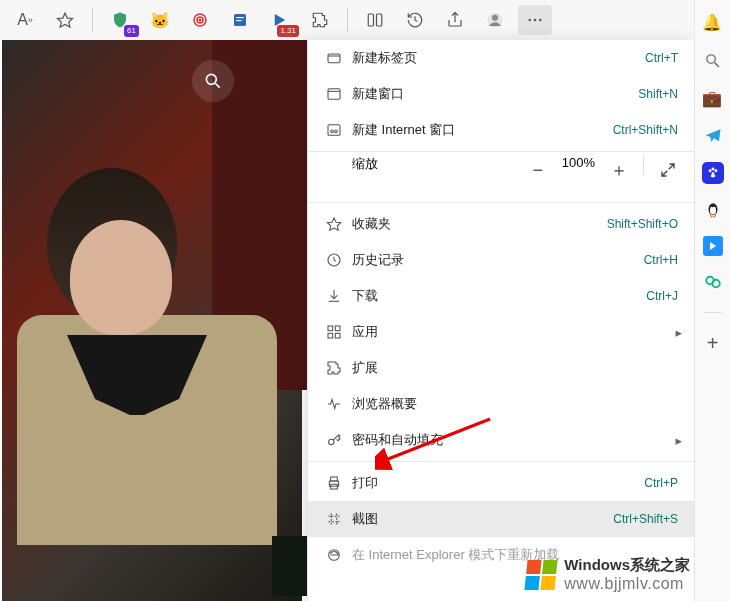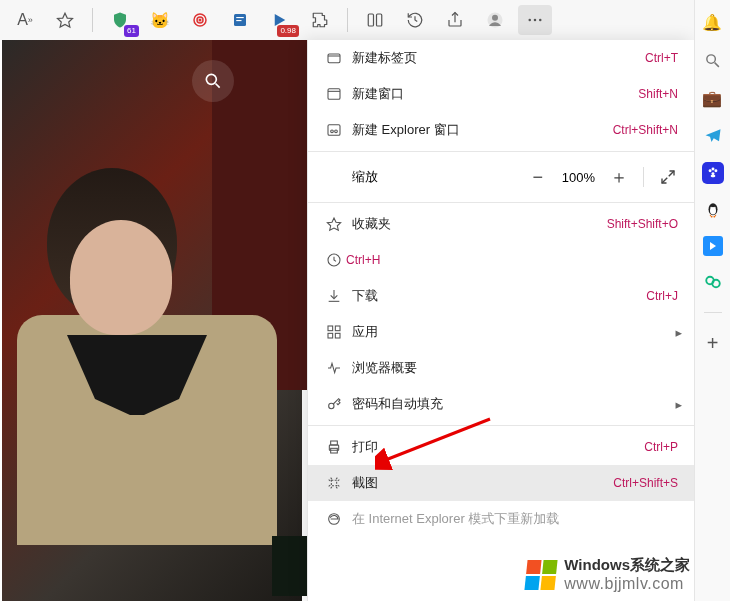--- a/index.html
+++ b/index.html
@@ -26,26 +26,26 @@
     .figure-collar { position:absolute; top:295px; left:65px; width:140px; height:80px; background:#161616; clip-path: polygon(0 0, 100% 0, 80% 80%, 55% 100%, 45% 100%, 20% 80%);}
     .thumb { position:absolute; bottom:5px; left:270px; width:35px; height:60px; background:#101a12; }
 
     
     .menu { position: absolute; top: 40px; left: 307px; width: 387px; height: 561px; background: #fff; border-left: 1px solid #e5e5e5; box-shadow: -4px 0 16px rgba(0,0,0,0.12); overflow: hidden;}
     .mi { display:flex; align-items:center; height: 36px; padding: 0 16px 0 14px; font-size: 13px; color:#222; cursor:pointer; position:relative; }
     .mi.highlight { background:#eaeaea; }
     .mi-icon { width: 24px; display:flex; align-items:center; justify-content:center; color:#555; }
     .mi-icon svg { width:16px; height:16px; stroke:#555; }
     .mi-label { flex:1; padding-left: 6px; }
-    .mi-short { color:#be185d; font-size: 12px; }
+    .mi-short { color:#0f766e; font-size: 12px; }
     .mi .chev { position:absolute; right:12px; color:#666; }
     .mi.disabled .mi-label { color:#9a9a9a; }
     .sep { height:1px; background:#e6e6e6; margin: 3px 0; }
 
-    .zoom-row { display:flex; align-items:center; height: 44px; padding: 0 8px 0 44px; font-size:13px; }
+    .zoom-row { display:flex; align-items:flex-start; height: 44px; padding: 0 8px 0 44px; font-size:13px; }
     .zoom-row .zlabel { flex:1; }
     .zbtn { width:36px; height:30px; display:flex; align-items:center; justify-content:center; border-radius:4px; cursor:pointer; font-size:18px; color:#444; }
     .zpct { font-size: 13px; padding: 0 6px; }
     .zsep { width:1px; height:20px; background:#ddd; margin:0 6px; }
 
     
     .arrow { position:absolute; pointer-events:none; }
 
     
     .sidebar { position:absolute; top:0; right:0; width:36px; height:601px; background:#f9f9f9; border-left:1px solid #e5e5e5; display:flex; flex-direction:column; align-items:center; padding-top:10px; gap:14px; }
@@ -89,21 +89,21 @@
       <svg viewBox="0 0 24 24" fill="#2b6cb0">
           <rect x="4" y="4" width="16" height="16" rx="2"></rect>
           <rect x="7" y="8" width="10" height="1.5" fill="#fff"></rect>
           <rect x="7" y="12" width="7" height="1.5" fill="#fff"></rect>
         </svg>
     </div>
     <div class="tb-icon" style="color:#2b6cb0">
       <svg viewBox="0 0 24 24" fill="#2b6cb0">
           <polygon points="5,4 19,12 5,20"></polygon>
         </svg>
-      <span class="badge-sm red">0.98</span>
+      <span class="badge-sm red">1.31</span>
     </div>
     <div class="tb-icon">
       <svg viewBox="0 0 24 24" fill="none" stroke="currentColor" stroke-width="1.6">
           <path d="M9 3h6v3h3v6h3v6h-3v3h-6v-3H9v3H3v-6h3V9H3V3h6z" stroke-linejoin="round"></path>
         </svg>
     </div>
     <div class="tb-divider-v"></div>
     <div class="tb-icon">
       <svg viewBox="0 0 24 24" fill="none" stroke="currentColor" stroke-width="1.6">
           <rect x="3" y="4" width="7" height="16" rx="1.5"></rect>
@@ -188,21 +188,21 @@
   </div>
 
   <div class="mi">
     <span class="mi-icon">
         <svg viewBox="0 0 24 24" fill="none" stroke="currentColor" stroke-width="1.6">
           <rect x="3" y="4" width="18" height="16" rx="2"></rect>
           <circle cx="9" cy="14" r="2"></circle>
           <circle cx="15" cy="14" r="2"></circle>
         </svg>
       </span>
-    <span class="mi-label">新建 Explorer 窗口</span>
+    <span class="mi-label">新建 Internet 窗口</span>
     <span class="mi-short">Ctrl+Shift+N</span>
   </div>
 
   <div class="sep"></div>
 
   <div class="zoom-row">
     <span class="zlabel">缩放</span>
     <div class="zbtn">−</div>
     <span class="zpct">100%</span>
     <div class="zbtn">＋</div>
@@ -229,20 +229,21 @@
     <span class="mi-short">Shift+Shift+O</span>
   </div>
 
   <div class="mi">
     <span class="mi-icon">
         <svg viewBox="0 0 24 24" fill="none" stroke="currentColor" stroke-width="1.6">
           <circle cx="12" cy="12" r="9"></circle>
           <polyline points="12,7 12,12 15,14"></polyline>
         </svg>
       </span>
+    <span class="mi-label">历史记录</span>
     <span class="mi-short">Ctrl+H</span>
   </div>
 
   <div class="mi">
     <span class="mi-icon">
         <svg viewBox="0 0 24 24" fill="none" stroke="currentColor" stroke-width="1.6">
           <path d="M12 3v12"></path>
           <polyline points="7,11 12,16 17,11"></polyline>
           <path d="M4 20h16"></path>
         </svg>
@@ -257,20 +258,28 @@
           <rect x="3" y="3" width="7" height="7"></rect>
           <rect x="14" y="3" width="7" height="7"></rect>
           <rect x="3" y="14" width="7" height="7"></rect>
           <rect x="14" y="14" width="7" height="7"></rect>
         </svg>
       </span>
     <span class="mi-label">应用</span>
     <span class="chev">▸</span>
   </div>
 
+  <div class="mi">
+    <span class="mi-icon">
+        <svg viewBox="0 0 24 24" fill="none" stroke="currentColor" stroke-width="1.6">
+          <path d="M9 3h6v3h3v6h3v6h-3v3h-6v-3H9v3H3v-6h3V9H3V3h6z"></path>
+        </svg>
+      </span>
+    <span class="mi-label">扩展</span>
+  </div>
 
   <div class="mi">
     <span class="mi-icon">
         <svg viewBox="0 0 24 24" fill="none" stroke="currentColor" stroke-width="1.6">
           <path d="M3 12h4l2-7 4 14 2-7h6"></path>
         </svg>
       </span>
     <span class="mi-label">浏览器概要</span>
   </div>
 

